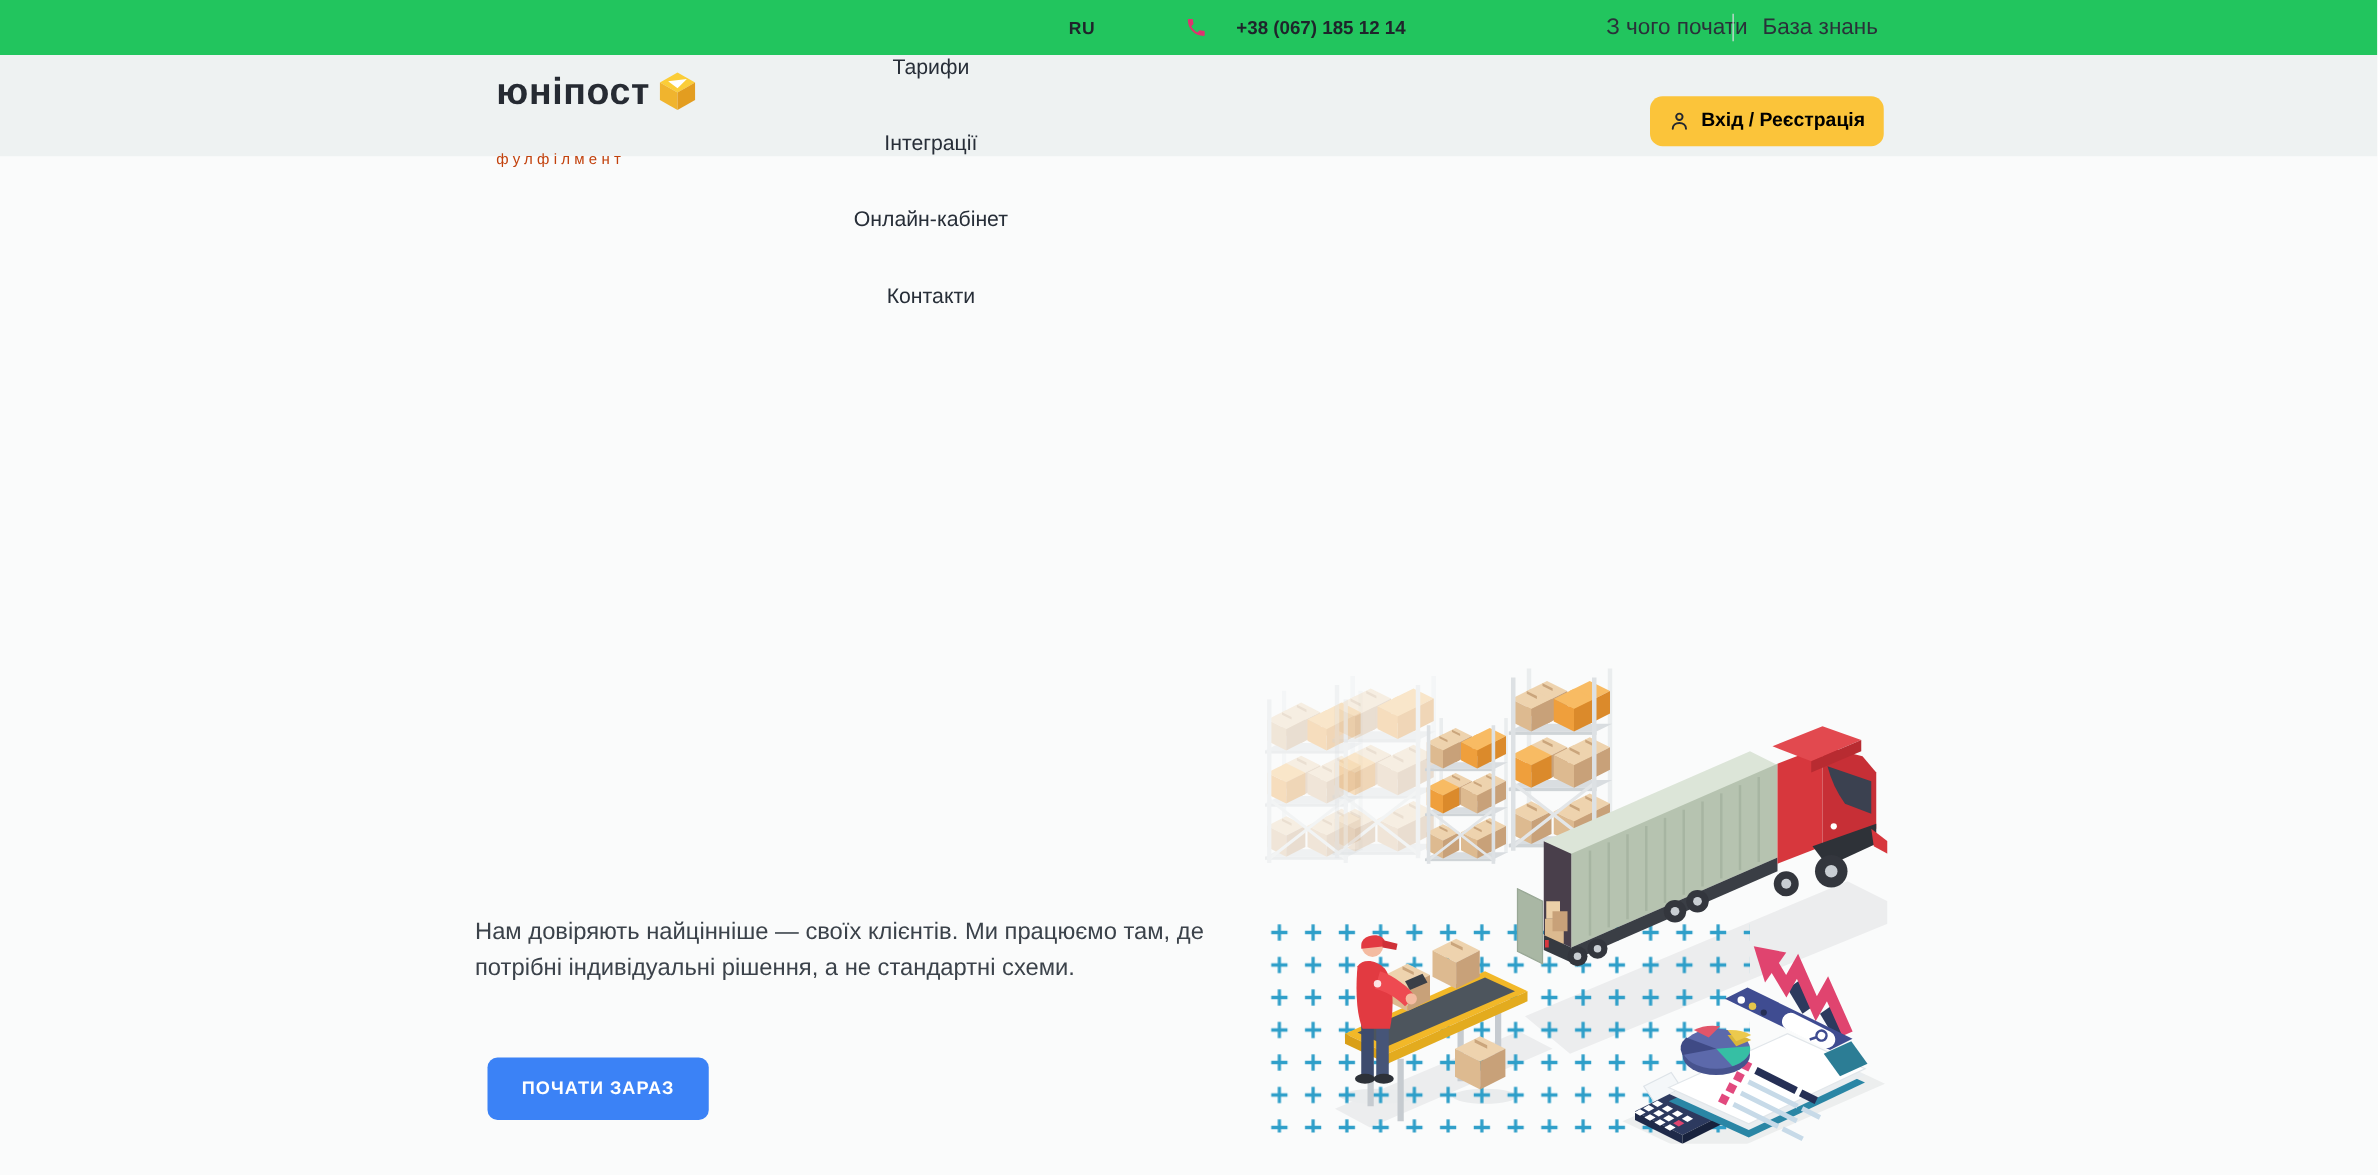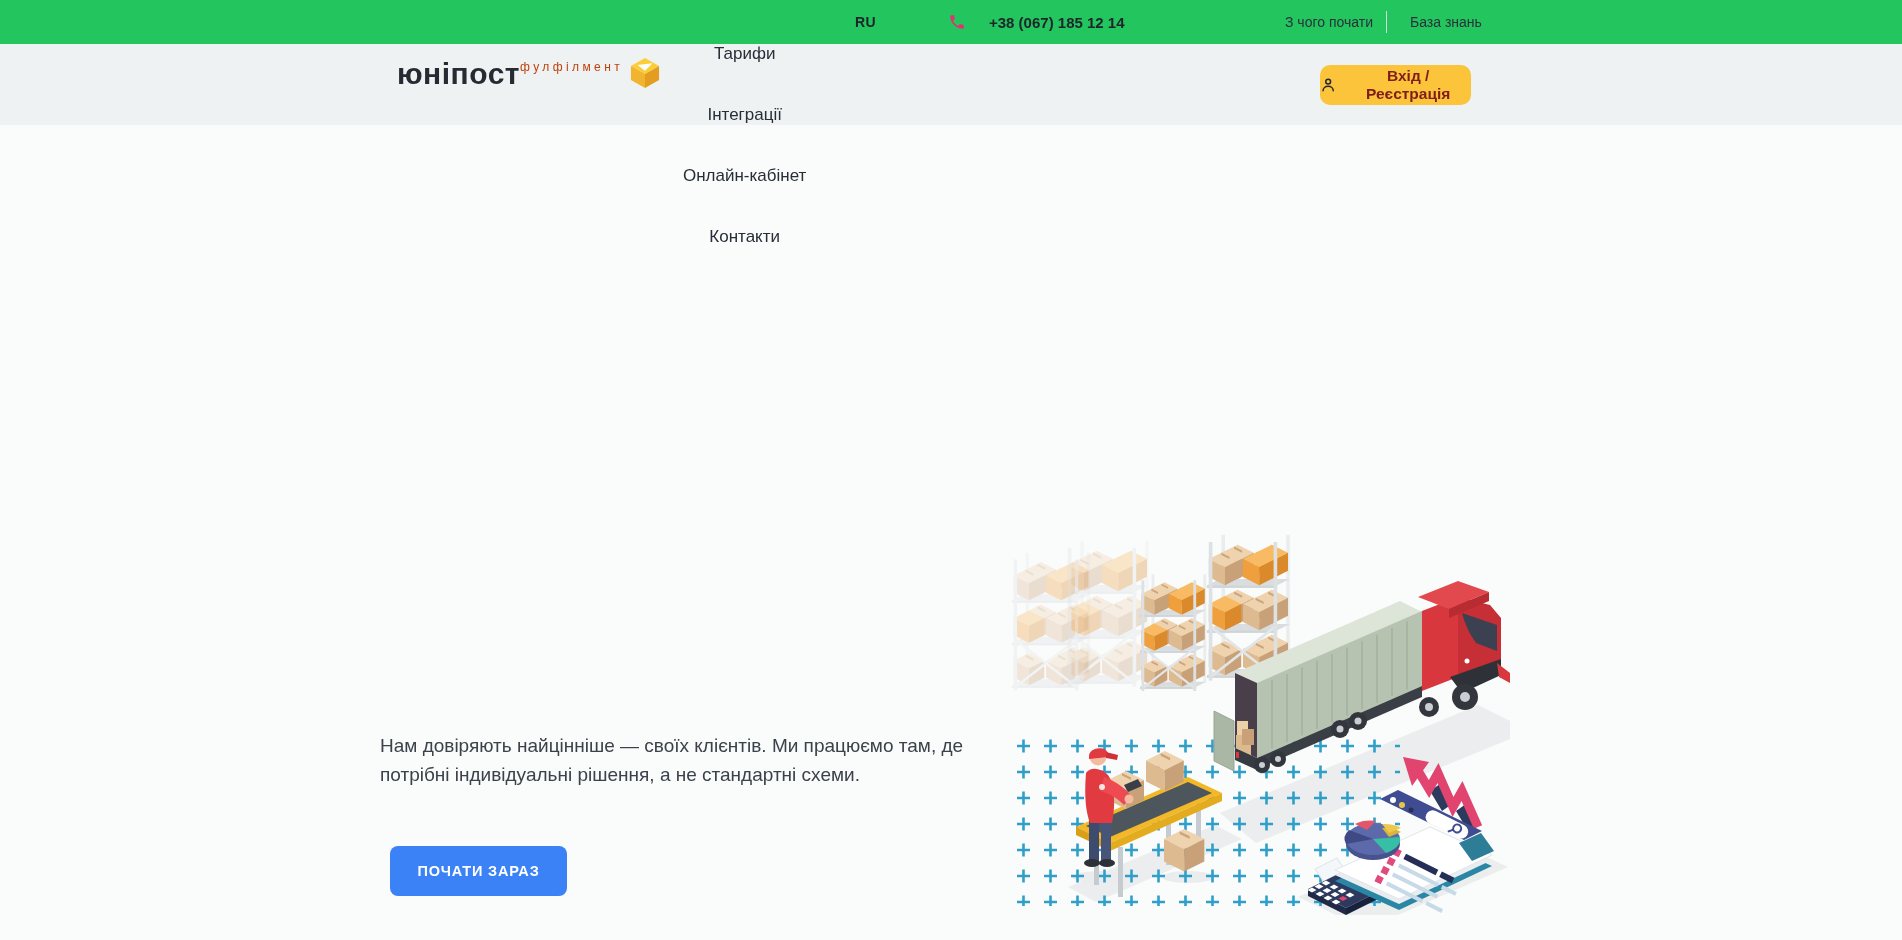--- a/index.html
+++ b/index.html
@@ -6,37 +6,37 @@
   body { font-family:"Liberation Sans", sans-serif; background:#fff; }
   .page { position:relative; width:1902px; height:940px; background:#fafbfb; overflow:hidden; }
 
   
   .topbar { position:relative; height:44px; background:#22c55e; }
   .topbar .lang { position:absolute; left:855px; top:50%; transform:translateY(-50%);
     font-size:14px; font-weight:700; color:#1f242b; letter-spacing:.5px; cursor:pointer; }
   .phone-block { position:absolute; left:948px; top:50%; transform:translateY(-50%);
     display:flex; align-items:center; gap:23px; cursor:pointer; }
   .phone-block .num { font-size:15px; font-weight:700; color:#1f242b; }
-  .tb-link { position:absolute; top:50%; transform:translateY(-50%); font-size:14px;
+  .tb-link { position:absolute; top:50%; transform:translateY(-50%); font-size:18px;
     color:#2a3139; text-decoration:none; cursor:pointer; }
   .tb-divider { position:absolute; left:1386px; top:11px; width:1px; height:22px; background:#d6dadd; }
 
   
   .header { position:relative; height:81px; background:#eef2f2; }
   .logo { position:absolute; left:397px; top:14px; display:flex; align-items:flex-start; cursor:pointer; }
-  .logo-text { display:flex; flex-direction:row; }
+  .logo-text { display:flex; flex-direction:column;gap:28px; }
   .logo-title { font-size:30px; font-weight:700; color:#262b33; letter-spacing:.5px; line-height:1.05; }
   .logo-sub { font-size:12px; color:#c2410c; letter-spacing:3.4px; margin-top:2px; }
   .logo-cube { margin-left:7px; margin-top:-2px; }
   .nav { position:absolute; left:683px; top:0; height:100%; display:flex; align-items:center; gap:41px;flex-direction:column; }
   .nav a { font-size:17px; color:#272e38; text-decoration:none; cursor:pointer; white-space:nowrap; }
-  .login-btn { position:absolute; left:1320px; top:21px; width:151px; height:40px;
+  .login-btn { position:absolute; left:1320px; top:33px; width:187px; height:40px;
     background:#fbc43a; border:none; border-radius:10px; display:flex; align-items:center;
     justify-content:center; gap:9px; font-family:inherit; font-size:15.5px; font-weight:700;
-    color:#7f1d1d; cursor:pointer; }
+    color:#000000; cursor:pointer; }
 
   
   .hero { position:relative; height:815px; }
   .hero h1 { position:absolute; left:379px; top:403px; width:655px; font-size:43px;
     font-weight:700; color:#23272f; line-height:1.09; letter-spacing:-0.5px; }
   .hero p { position:absolute; left:380px; top:607px; width:612px; font-size:19px;
     color:#3b424a; line-height:1.5; }
   .cta-btn { position:absolute; left:390px; top:721px; width:177px; height:50px;
     background:#3b82f6; color:#ffffff; border:none; border-radius:8px; font-family:inherit;
     font-size:14.5px; font-weight:700; letter-spacing:.8px; cursor:pointer; }

